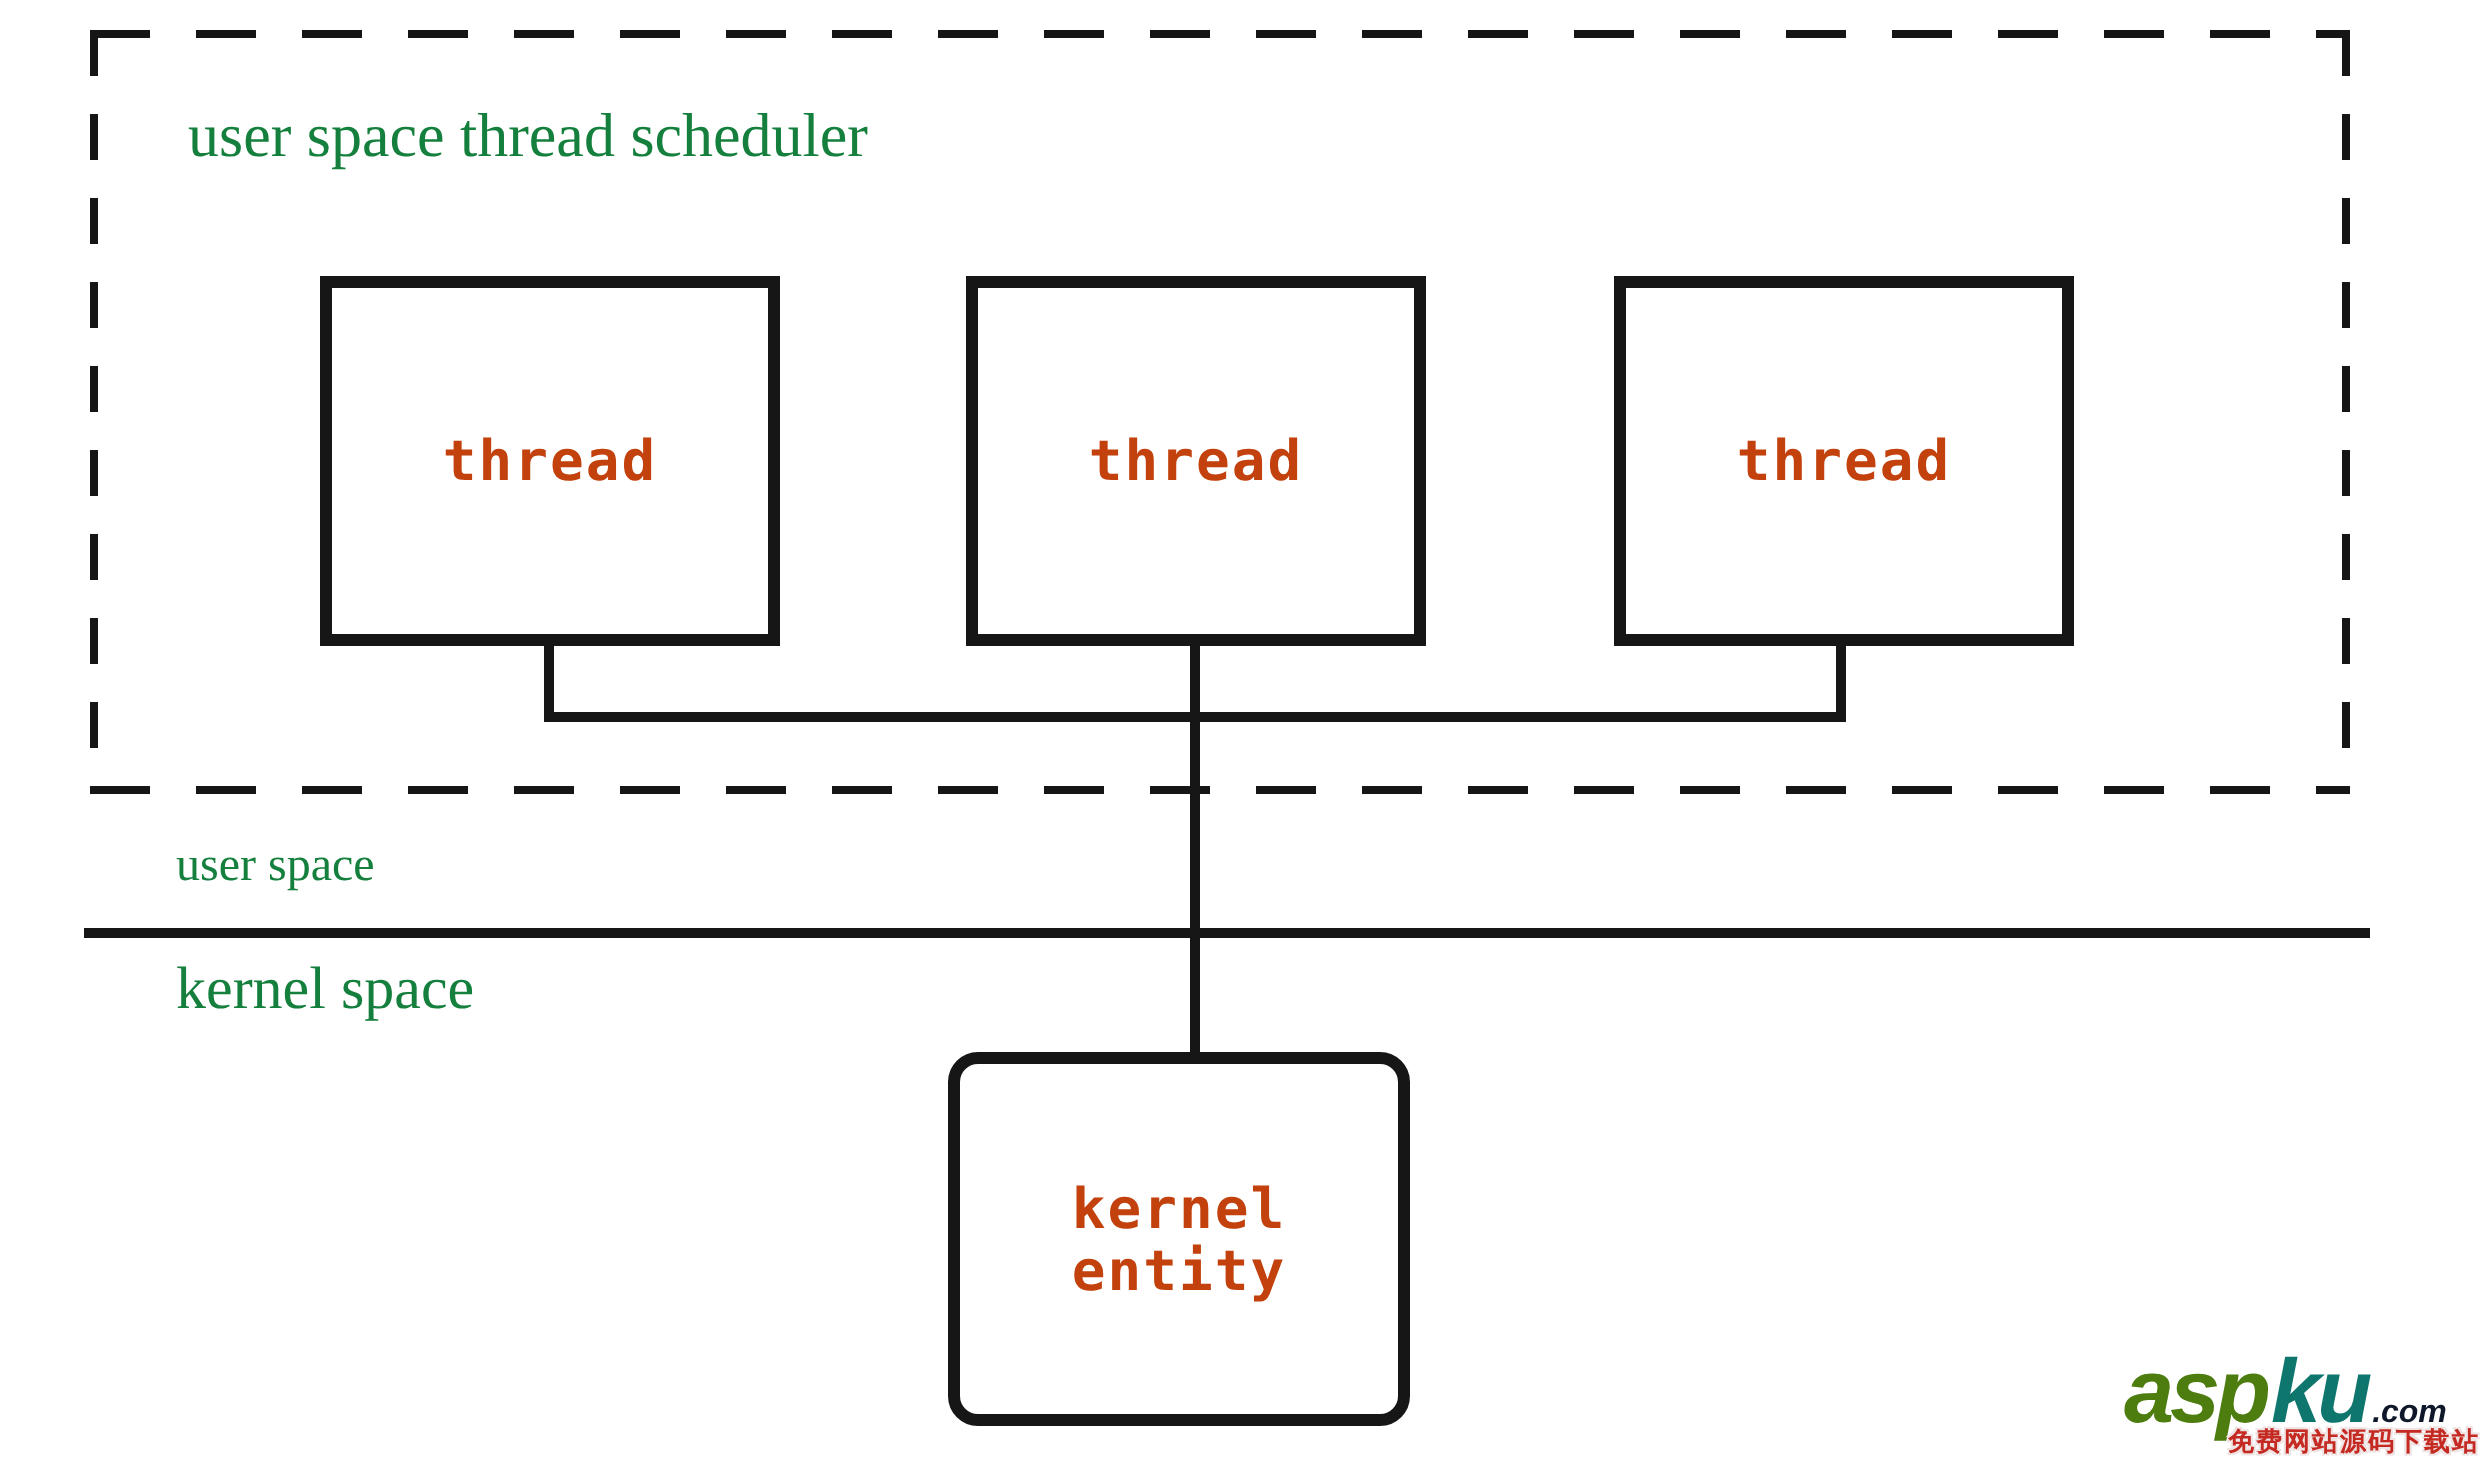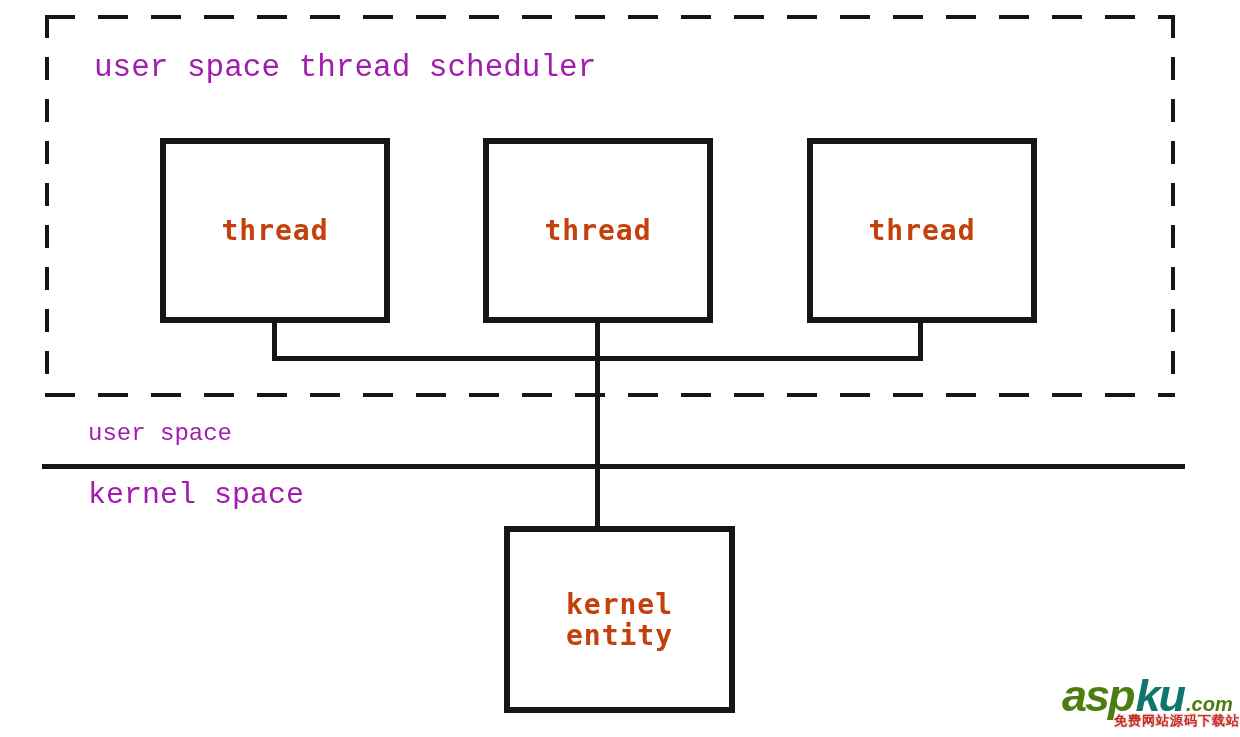--- a/index.html
+++ b/index.html
@@ -23,24 +23,24 @@
     height: 4px;
     background: repeating-linear-gradient(to right, #161616 0 30px, transparent 30px 53px);
   }
   .dash-v {
     width: 4px;
     background: repeating-linear-gradient(to bottom, #161616 0 23px, transparent 23px 42px);
   }
 
   
   .serif-label {
-    font-family: Liberation Mono, monospace;
+    font-family: Liberation Serif, serif;
     font-size: 31px;
     white-space: nowrap;
-    color: #a21caf;
+    color: #15803d;
     text-align: center;
   }
 
   
   .node-box {
     box-sizing: border-box;
     border: 6px solid #161616;
     background: #ffffff;
     display: flex;
     align-items: center;
@@ -62,21 +62,21 @@
   .wm-brand {
     display: flex;
     align-items: baseline;
     font-family: "Liberation Sans", sans-serif;
     font-style: italic;
     font-weight: 700;
     white-space: nowrap;
   }
   .wm-main   { font-size: 45px; letter-spacing: -2px; color: #4d7c0f; }
   .wm-accent { font-size: 45px; letter-spacing: -2px; color: #0f766e; margin-left: 2px; }
-  .wm-suffix { font-size: 20px; color: #4d7c0f; margin-left: 2px; }
+  .wm-suffix { font-size: 16px; color: #0f172a; margin-left: 2px; }
   .wm-tagline {
     font-family: "Liberation Sans", sans-serif;
     font-size: 13px;
     font-weight: 700;
     letter-spacing: 1px;
     color: #c52a22;
     text-shadow: 1px 1px 0 #efe3e3, -1px -1px 0 #efe3e3, 1px -1px 0 #efe3e3, -1px 1px 0 #efe3e3;
     white-space: nowrap;
   }
 </style>
@@ -106,21 +106,21 @@
 
   <div class="abs line" style="left:272px; top:320px; width:5px; height:41px;"></div>
   <div class="abs line" style="left:918px; top:320px; width:5px; height:41px;"></div>
   <div class="abs line" style="left:272px; top:356px; width:651px; height:5px;"></div>
   <div class="abs line" style="left:595px; top:320px; width:5px; height:206px;"></div>
 
   <div class="abs serif-label" style="left:88px; top:420px; font-size:24px;">user space</div>
   <div class="abs line" style="left:42px; top:464px; width:1143px; height:5px;"></div>
   <div class="abs serif-label" style="left:88px; top:478px; font-size:30px;">kernel space</div>
 
-  <div class="abs node-box" style="left:504px; top:526px; width:231px; height:187px;">
+  <div class="abs node-box" style="left:474px; top:526px; width:231px; height:187px;border-radius:15px;">
     <span>kernel
 entity</span>
   </div>
 
   <div class="abs wm-brand" style="left:1062px; top:670px;">
     <span class="wm-main">asp</span>
     <span class="wm-accent">ku</span>
     <span class="wm-suffix">.com</span>
   </div>
   <div class="abs wm-tagline" style="left:1114px; top:712px;">免费网站源码下载站!</div>

